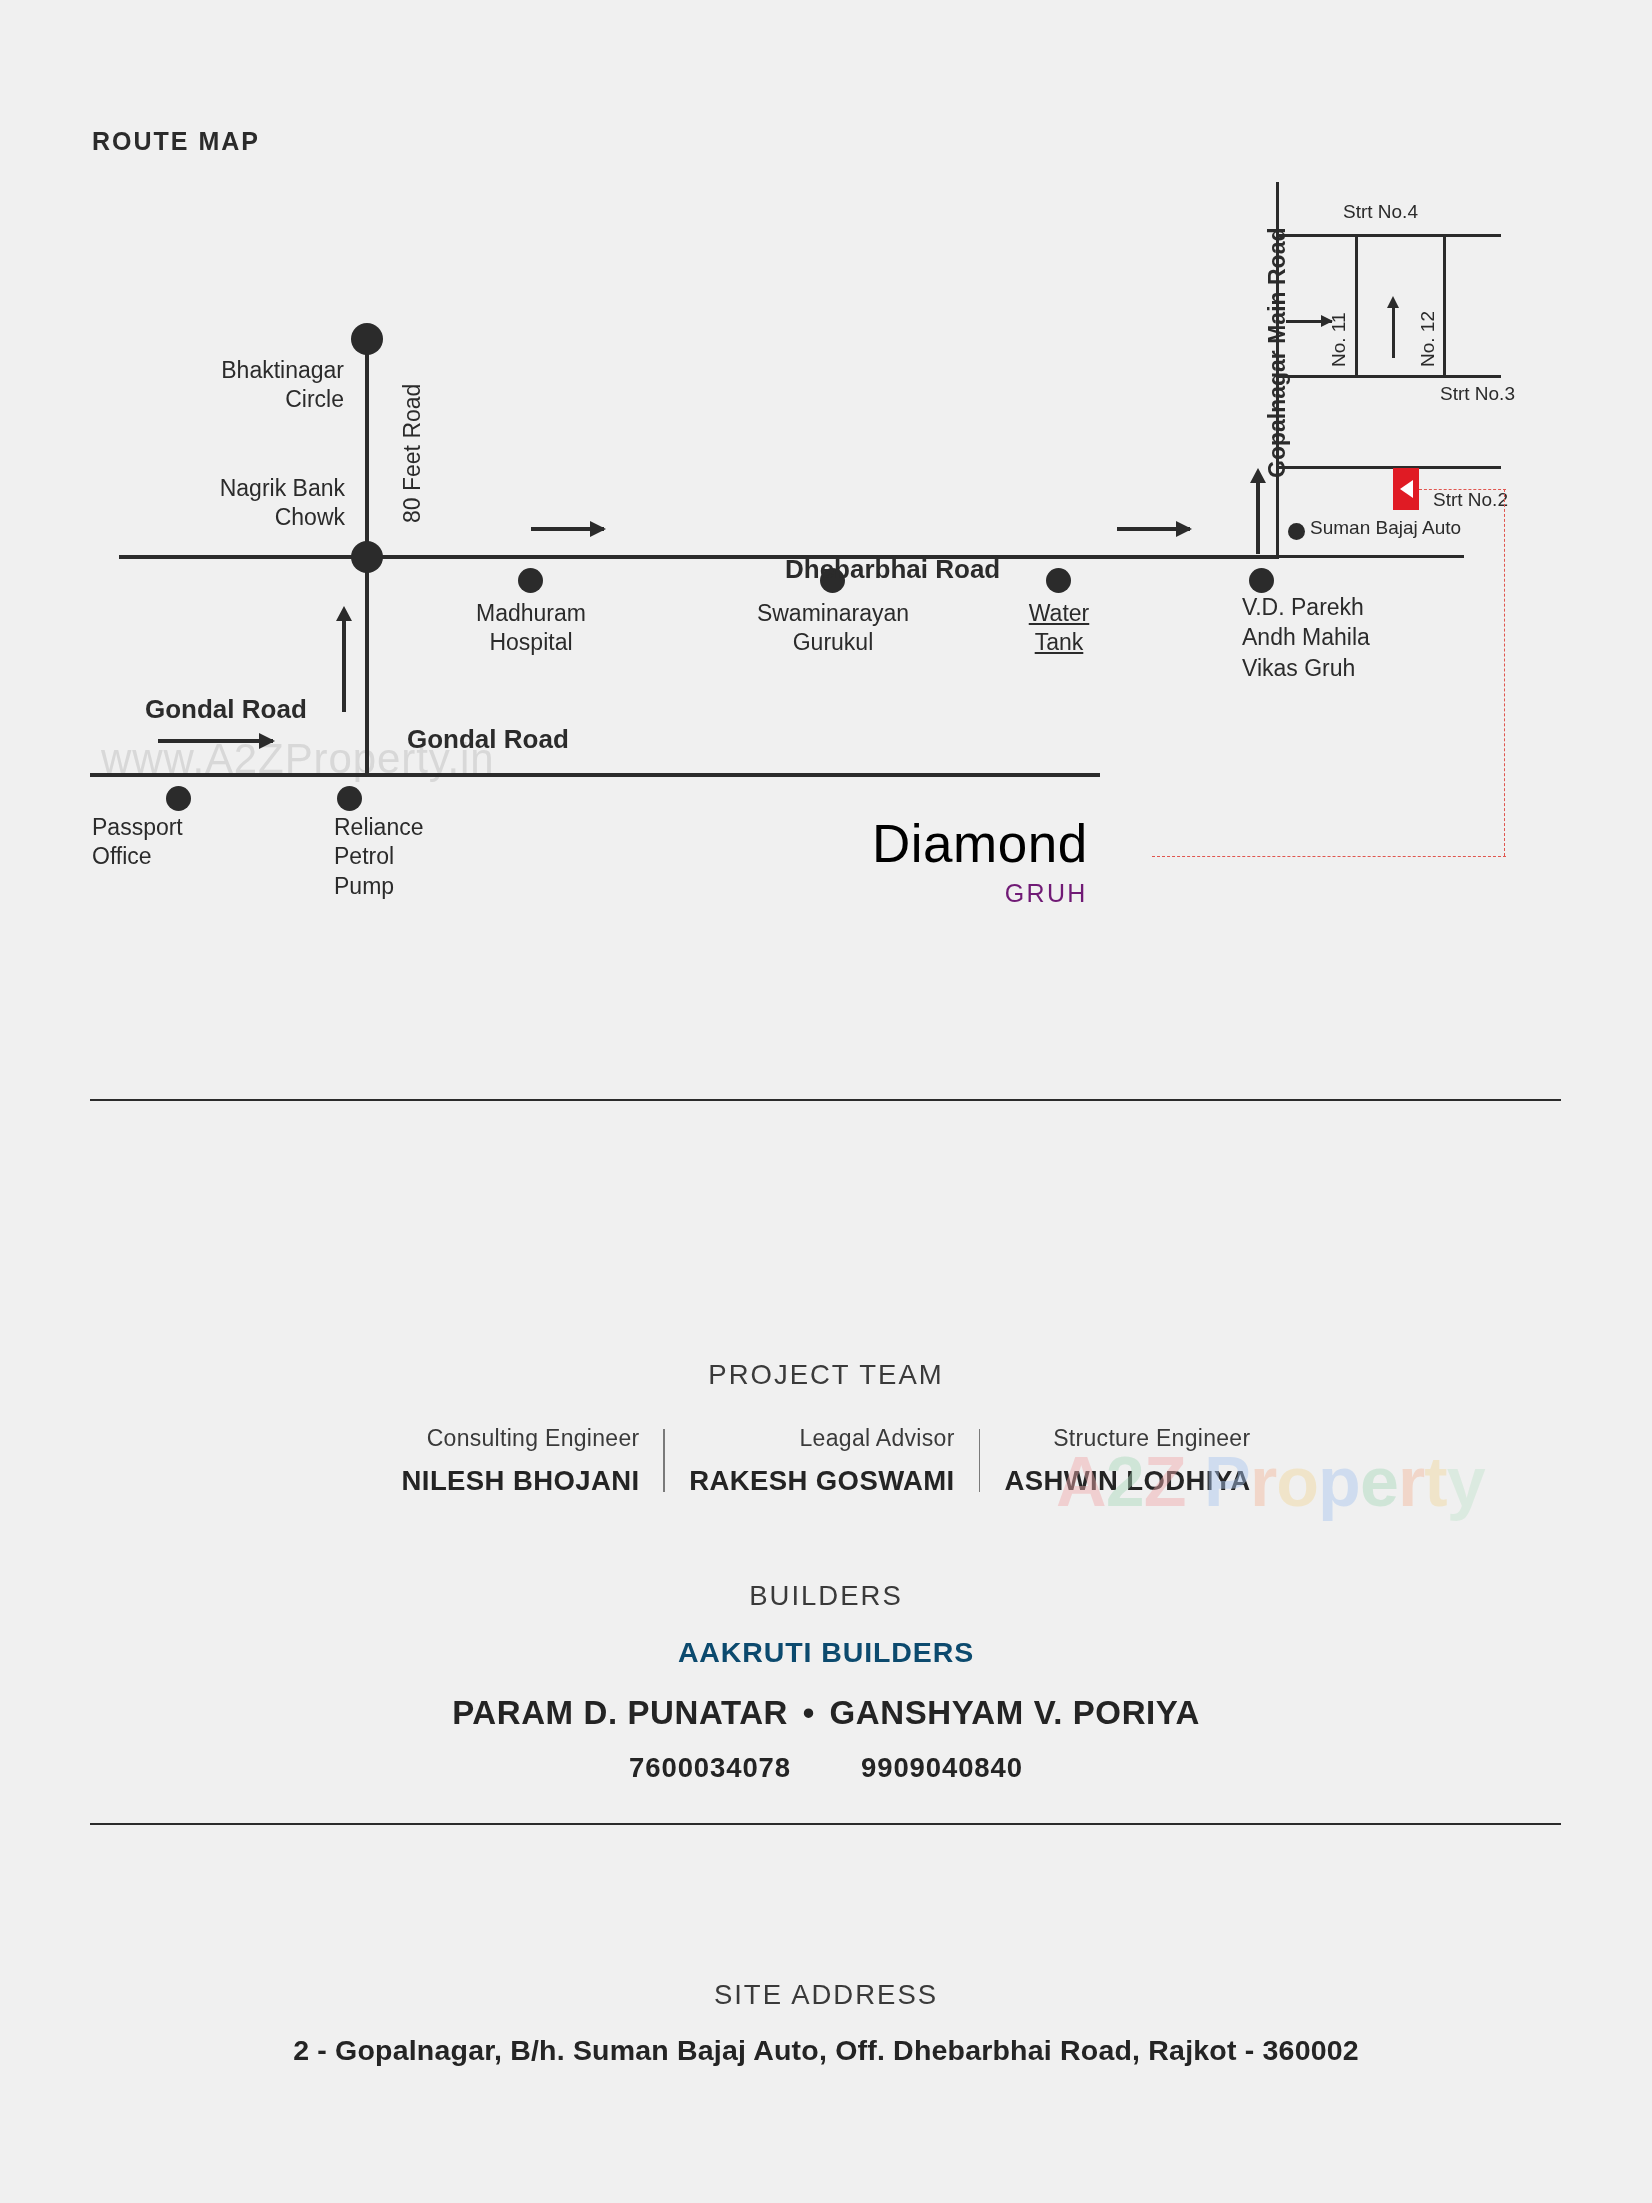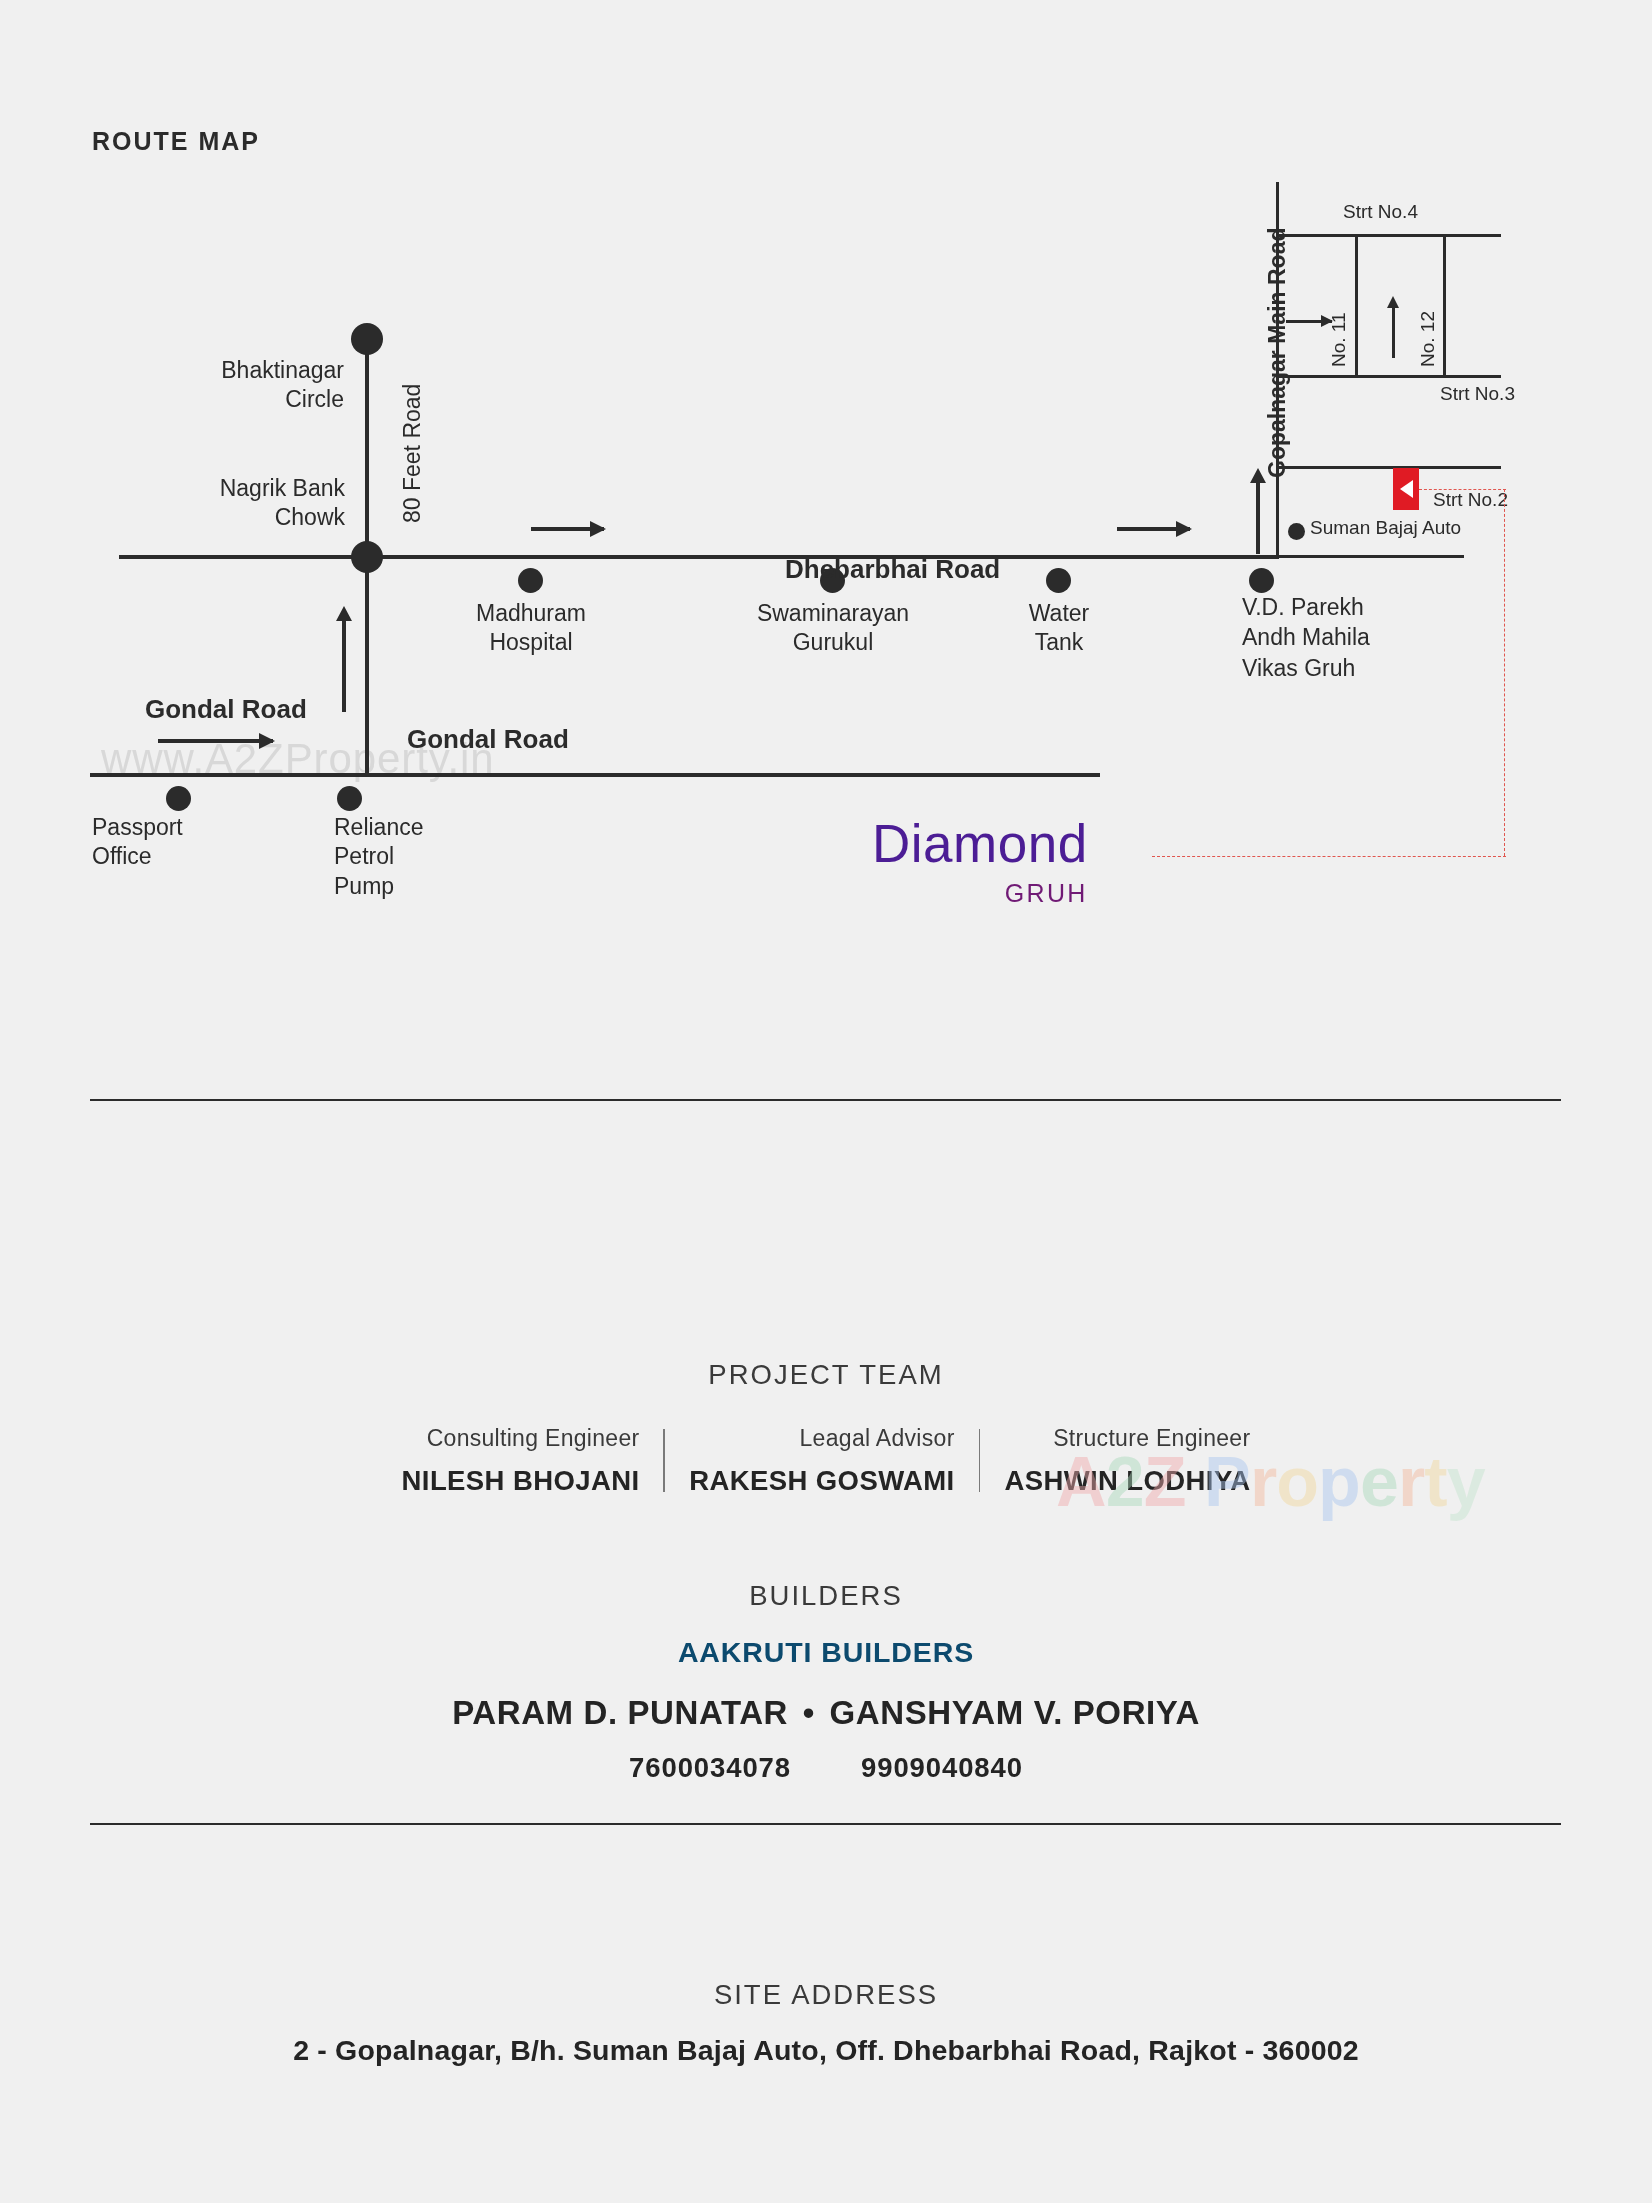--- a/index.html
+++ b/index.html
@@ -47,21 +47,21 @@
     position:absolute;background:#e01b24;
   }
   #site-marker-arrow{
     position:absolute;width:0;height:0;
     border-right:13.8px solid #ffffff;border-top:9.2px solid transparent;border-bottom:9.2px solid transparent;
   }
   .dashed-h{position:absolute;border-top:1.8px dashed #e0564f;}
   .dashed-v{position:absolute;border-left:1.8px dashed #e0564f;}
   
   #project-logo{left:872px;top:817px;}
-  #project-name{font-size:53px;font-weight:300;letter-spacing:0.5px;color:#4c1d95;line-height:1;}
+  #project-name{font-size:53px;font-weight:300;letter-spacing:0.5px;color:#000000;line-height:1;}
   #project-sub{font-size:25px;font-weight:normal;letter-spacing:2.3px;color:#701a75;text-align:right;margin-top:9.2px;}
   
   .divider{position:absolute;left:90px;width:1471px;height:1.8px;background:#2b2b2b;}
   
   .sec-title{position:absolute;width:100%;text-align:center;font-size:27.5px;letter-spacing:2px;color:#3a3a3a;}
   .row-center{position:absolute;width:100%;text-align:center;}
   #team-cols{position:absolute;left:0;width:100%;top:1425px;display:flex;justify-content:center;align-items:stretch;}
   .team-col{padding:0 24px;display:flex;flex-direction:column;align-items:flex-end;justify-content:flex-start;}
   .team-role{font-size:23px;color:#3a3a3a;margin-bottom:13px;letter-spacing:0.3px;}
   .team-person{font-size:27.5px;font-weight:bold;color:#242424;letter-spacing:0.4px;}
@@ -129,21 +129,21 @@
   <div class="lbl center abs" style="left:421px;top:601px;width:220px;">
     <div>Madhuram</div>
     <div style="margin-top:3.7px;">Hospital</div>
   </div>
 
   <div class="lbl center abs" style="left:723px;top:601px;width:220px;">
     <div>Swaminarayan</div>
     <div style="margin-top:3.7px;">Gurukul</div>
   </div>
 
-  <div class="lbl center abs" style="left:949px;top:601px;width:220px;">
+  <div class="lbl center abs" style="left:949px;top:601px;width:220px;text-decoration:underline;">
     <div>Water</div>
     <div style="margin-top:3.7px;">Tank</div>
   </div>
 
   <div class="lbl abs" style="left:1242px;top:595px;width:275px;">
     <div>V.D. Parekh</div>
     <div style="margin-top:4.6px;">Andh Mahila</div>
     <div style="margin-top:4.6px;">Vikas Gruh</div>
   </div>
 

